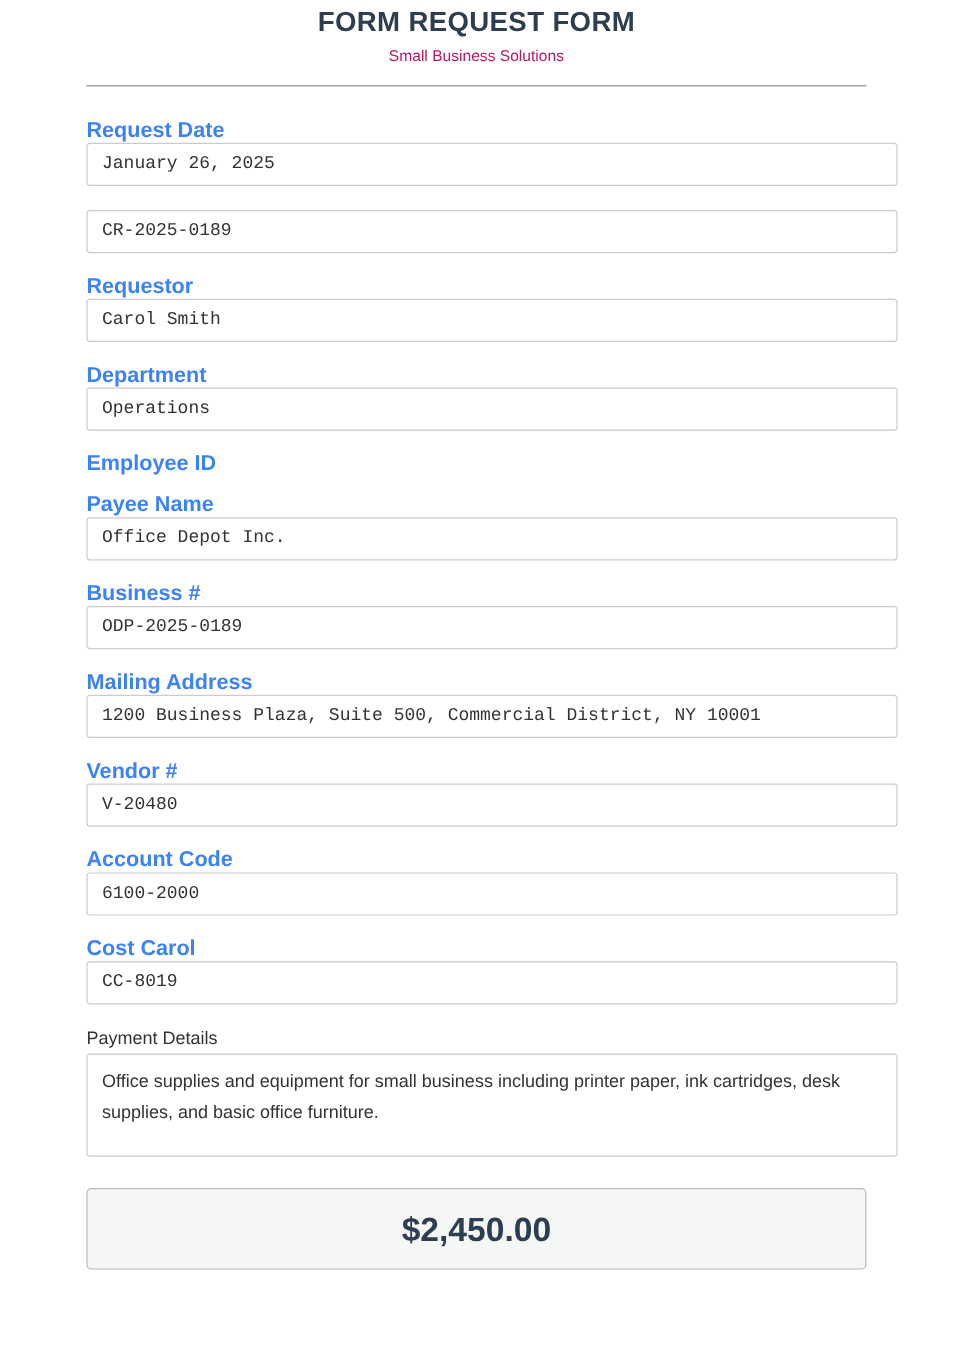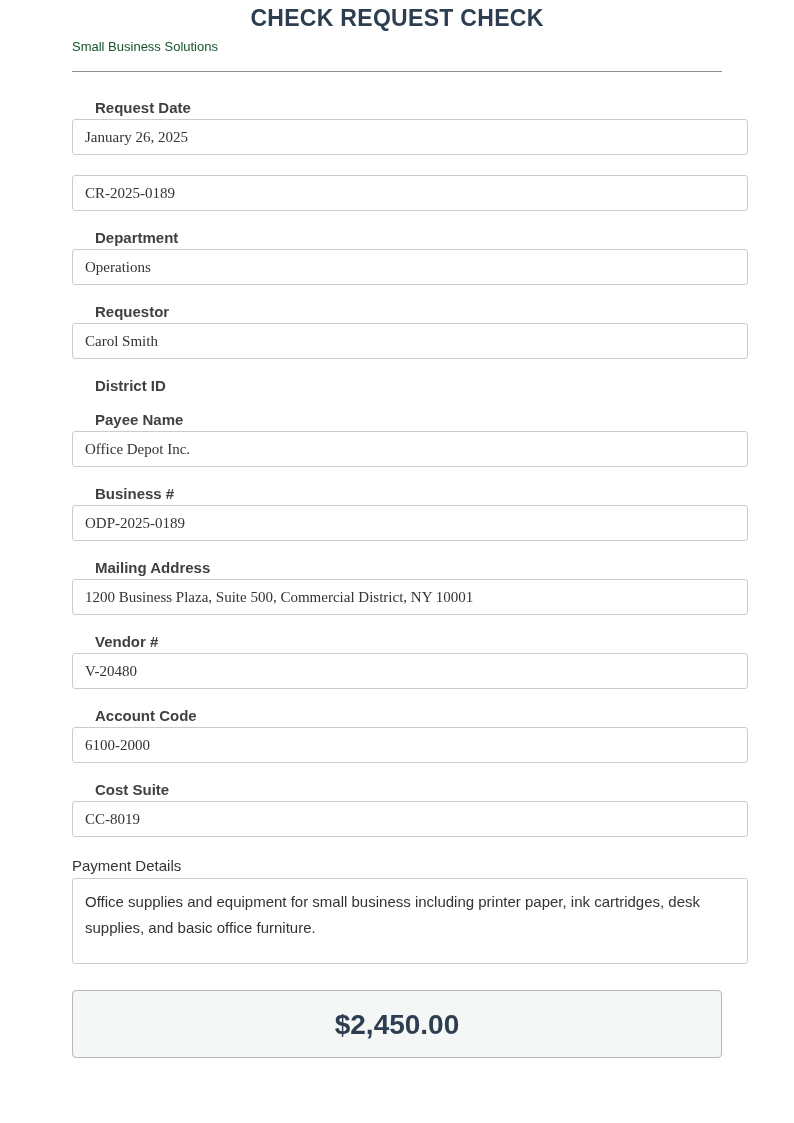--- a/index.html
+++ b/index.html
@@ -17,56 +17,56 @@
   }
   h1.form-title {
     text-align: center;
     color: #2c3e50;
     font-size: 23px;
     font-weight: bold;
     line-height: 26px;
     letter-spacing: 0.3px;
   }
   .form-subtitle {
-    color: #14532d;
+    text-align: center;
+    color: #be185d;
     font-size: 13px;
     line-height: 15px;
     margin-top: 8px;
   }
   hr.header-divider {
     border: none;
     border-top: 1px solid #8e8e8e;
     margin-top: 17px;
   }
   form { display: block; }
   .field {
     margin-bottom: 20px;
   }
   .field:first-of-type {
     margin-top: 29px;
   }
   .field label {
     display: block;
-    font-size: 15px;
+    font-size: 18px;
     line-height: 14px;
     font-weight: bold;
-    color: #404040;
+    color: #3b82f6;
     margin-bottom: 4px;
-    margin-left: 23px;
   }
   .field input[type="text"] {
     display: block;
     box-sizing: content-box;
     width: 100%;
     padding: 8px 12px;
     height: 18px;
     line-height: 18px;
     border: 1px solid #cccccc;
     border-radius: 3px;
-    font-family: Liberation Serif, serif;
+    font-family: Liberation Mono, monospace;
     font-size: 15px;
     color: #333333;
     background: #ffffff;
   }
   .field textarea {
     display: block;
     box-sizing: content-box;
     width: 100%;
     height: 64px;
     padding: 10px 12px;
@@ -99,47 +99,47 @@
     font-size: 28px;
     line-height: 32px;
     font-weight: bold;
     color: #2c3e50;
   }
 </style>
 </head>
 <body>
 
 <div class="container">
-  <h1 class="form-title">CHECK REQUEST CHECK</h1>
+  <h1 class="form-title">FORM REQUEST FORM</h1>
   <div class="form-subtitle">Small Business Solutions</div>
   <hr class="header-divider">
 
   <form>
 
     <div class="field">
       <label>Request Date</label>
       <input type="text" value="January 26, 2025" style="">
     </div>
 
     <div class="field">
       <input type="text" value="CR-2025-0189" style="">
     </div>
 
     <div class="field">
+      <label>Requestor</label>
+      <input type="text" value="Carol Smith" style="">
+    </div>
+
+    <div class="field">
       <label>Department</label>
       <input type="text" value="Operations" style="">
     </div>
 
     <div class="field">
-      <label>Requestor</label>
-      <input type="text" value="Carol Smith" style="">
-    </div>
-
-    <div class="field">
-      <label>District ID</label>
+      <label>Employee ID</label>
     </div>
 
 
     <div class="field">
       <label>Payee Name</label>
       <input type="text" value="Office Depot Inc." style="">
     </div>
 
     <div class="field">
       <label>Business #</label>
@@ -155,21 +155,21 @@
       <label>Vendor #</label>
       <input type="text" value="V-20480" style="">
     </div>
 
     <div class="field">
       <label>Account Code</label>
       <input type="text" value="6100-2000" style="">
     </div>
 
     <div class="field">
-      <label>Cost Suite</label>
+      <label>Cost Carol</label>
       <input type="text" value="CC-8019" style="">
     </div>
 
     <h2 class="section-header">Payment Details</h2>
 
     <div class="field">
       <textarea style="">Office supplies and equipment for small business including printer paper, ink cartridges, desk supplies, and basic office furniture.</textarea>
     </div>
 
     <div class="amount-box">

